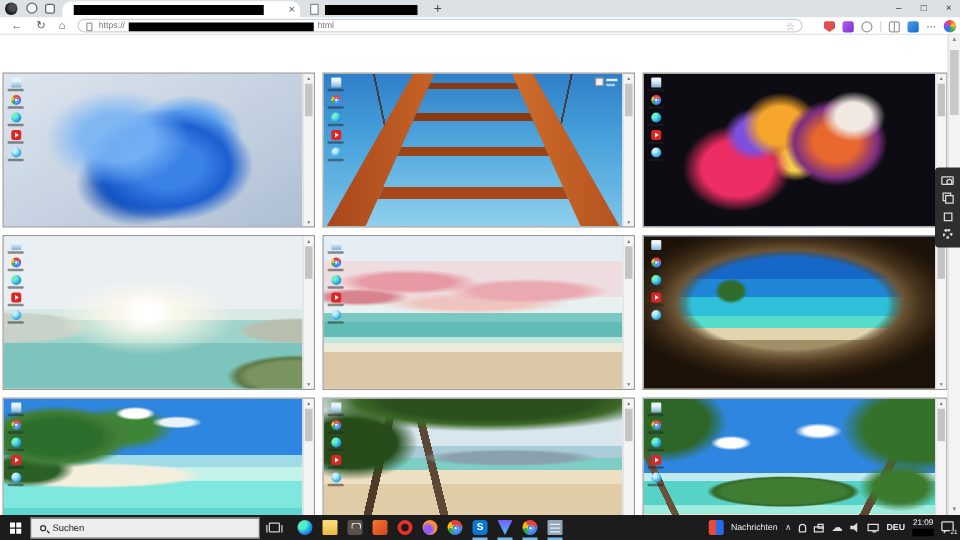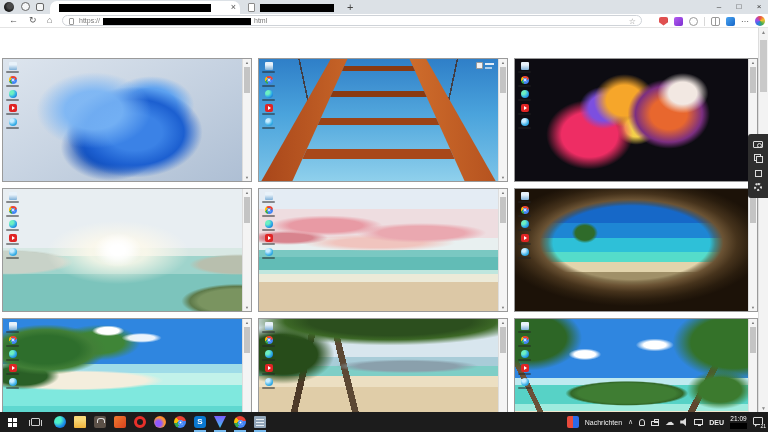--- a/index.html
+++ b/index.html
@@ -449,20 +449,24 @@
 
   <div id="taskbar">
     <div id="start">
       <div class="winlogo">
           <i></i>
           <i></i>
           <i></i>
           <i></i>
         </div>
     </div>
+    <div id="tbsearch">
+      <div class="mag"></div>
+      <span>Suchen</span>
+    </div>
     <div id="taskview">
       <div class="tv"></div>
     </div>
     <div id="apps">
         <div class="app">
           <div class="ai a-edge"></div>
         </div>
         <div class="app">
           <div class="ai a-folder"></div>
         </div>

